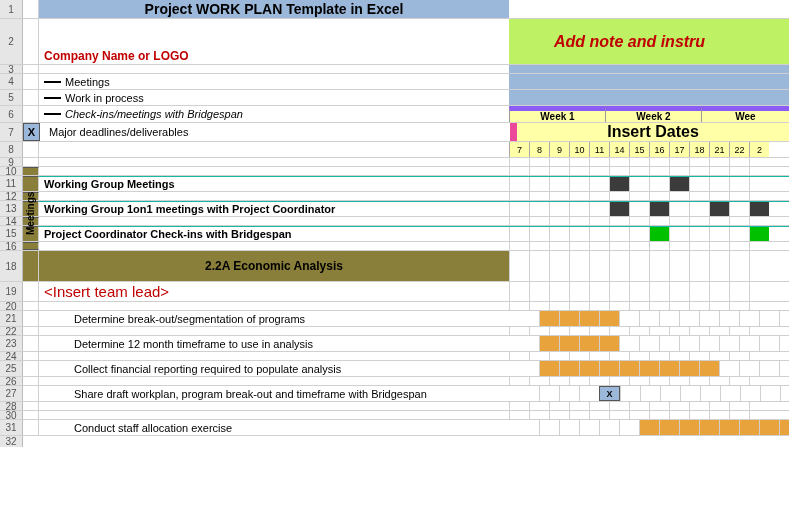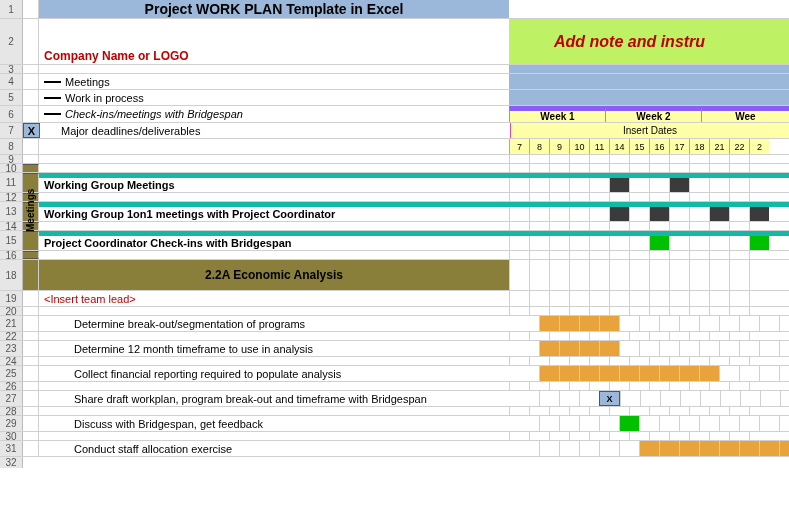--- a/index.html
+++ b/index.html
@@ -103,61 +103,61 @@
     border-top:5px solid #8b5cf6;
     font-weight:bold;
     text-align:center;
     font-size:10px;
     display:flex;
     align-items:center;
     justify-content:center;
   }
   .dates-hdr {
     background:#ffffa8;
-    font-weight:normal;
+    font-weight:bold;
     text-align:center;
-    font-size:10px;
+    font-size:16px;
     display:flex;
     align-items:center;
     justify-content:center;
-    border-left:1px solid #ec4899;
+    border-left:7px solid #ec4899;
   }
   .daynum-hdr {
     background:#ffffa8;
     border-left:1px solid #aaa;
     font-size:9px;
     text-align:center;
   }
   .boldrow { font-weight:bold; }
   .olive-band {
     background:#8a7f3a;
   }
   .section-title {
     background:#8a7f3a;
     font-weight:bold;
     font-size:12px;
     justify-content:center;
     text-align:left;
     color:#000;
   }
-  .redlead { color:#c00000; font-size:11px;}
+  .redlead { color:#c00000; font-size:15px;}
   .taskcell { padding-left:35px; font-size:11px;text-align:right;}
   .gantt-black { background:#3b3b3b;}
   .gantt-orange { background:#e8a33d;}
   .gantt-green  { background:#00c000;}
   .gantt-x { background:#9bb7d9; font-weight:bold; text-align:center; border:1px solid #555;}
   .thin { height:8px; min-height:8px;}
   .row.tall { min-height:22px;}
   .vert-text {
     writing-mode: vertical-rl;
     transform: rotate(180deg);
     font-weight:bold;
     font-size:10px;
   }
-  .bordered-top { border-top:5px solid #14b8a6;}
+  .bordered-top { border-top:1px solid #14b8a6;}
 </style>
 </head>
 <body>
 
 <div class="sheet">
 
   <div class="row">
     <div class="rownum">1</div>
     <div class="gutter"></div>
     <div class="label header-title" style="flex:0 0 460px;">Project  WORK PLAN Template in Excel</div>
@@ -209,21 +209,21 @@
       <div class="week-hdr" style="width:95px;">Week 1</div>
       <div class="week-hdr" style="width:95px;">Week 2</div>
       <div class="week-hdr" style="flex:1;">Wee</div>
     </div>
   </div>
 
   <div class="row">
     <div class="rownum">7</div>
     <div class="gutter" style="border:1px solid #555;background:#9bb7d9;font-weight:bold;">X</div>
     <div class="label">
-      <span style="margin-left:16px;">Major deadlines/deliverables</span>
+      <span style="margin-left:4px;">Major deadlines/deliverables</span>
     </div>
     <div class="right">
       <div class="dates-hdr" style="flex:1;">Insert Dates</div>
     </div>
   </div>
 
   <div class="row">
     <div class="rownum">8</div>
     <div class="gutter"></div>
     <div class="label"></div>
@@ -638,40 +638,20 @@
         <div class="daycell"></div>
         <div class="daycell"></div>
         <div class="daycell"></div>
         <div class="daycell"></div>
         <div class="daycell"></div>
         <div class="daycell"></div>
         <div class="daycell"></div>
       </div>
   </div>
 
-  <div class="row">
-    <div class="rownum">29</div>
-    <div class="gutter"></div>
-    <div class="label taskcell">Discuss with Bridgespan, get feedback</div>
-    <div class="right">
-      <div class="daycell"></div>
-        <div class="daycell"></div>
-        <div class="daycell"></div>
-        <div class="daycell"></div>
-      <div class="daycell gantt-green"></div>
-      <div class="daycell"></div>
-        <div class="daycell"></div>
-        <div class="daycell"></div>
-        <div class="daycell"></div>
-        <div class="daycell"></div>
-        <div class="daycell"></div>
-        <div class="daycell"></div>
-        <div class="daycell"></div>
-    </div>
-  </div>
 
   <div class="row thin">
     <div class="rownum">30</div>
     <div class="gutter"></div>
       <div class="label"></div>
     <div class="right">
         <div class="daycell"></div>
         <div class="daycell"></div>
         <div class="daycell"></div>
         <div class="daycell"></div>

